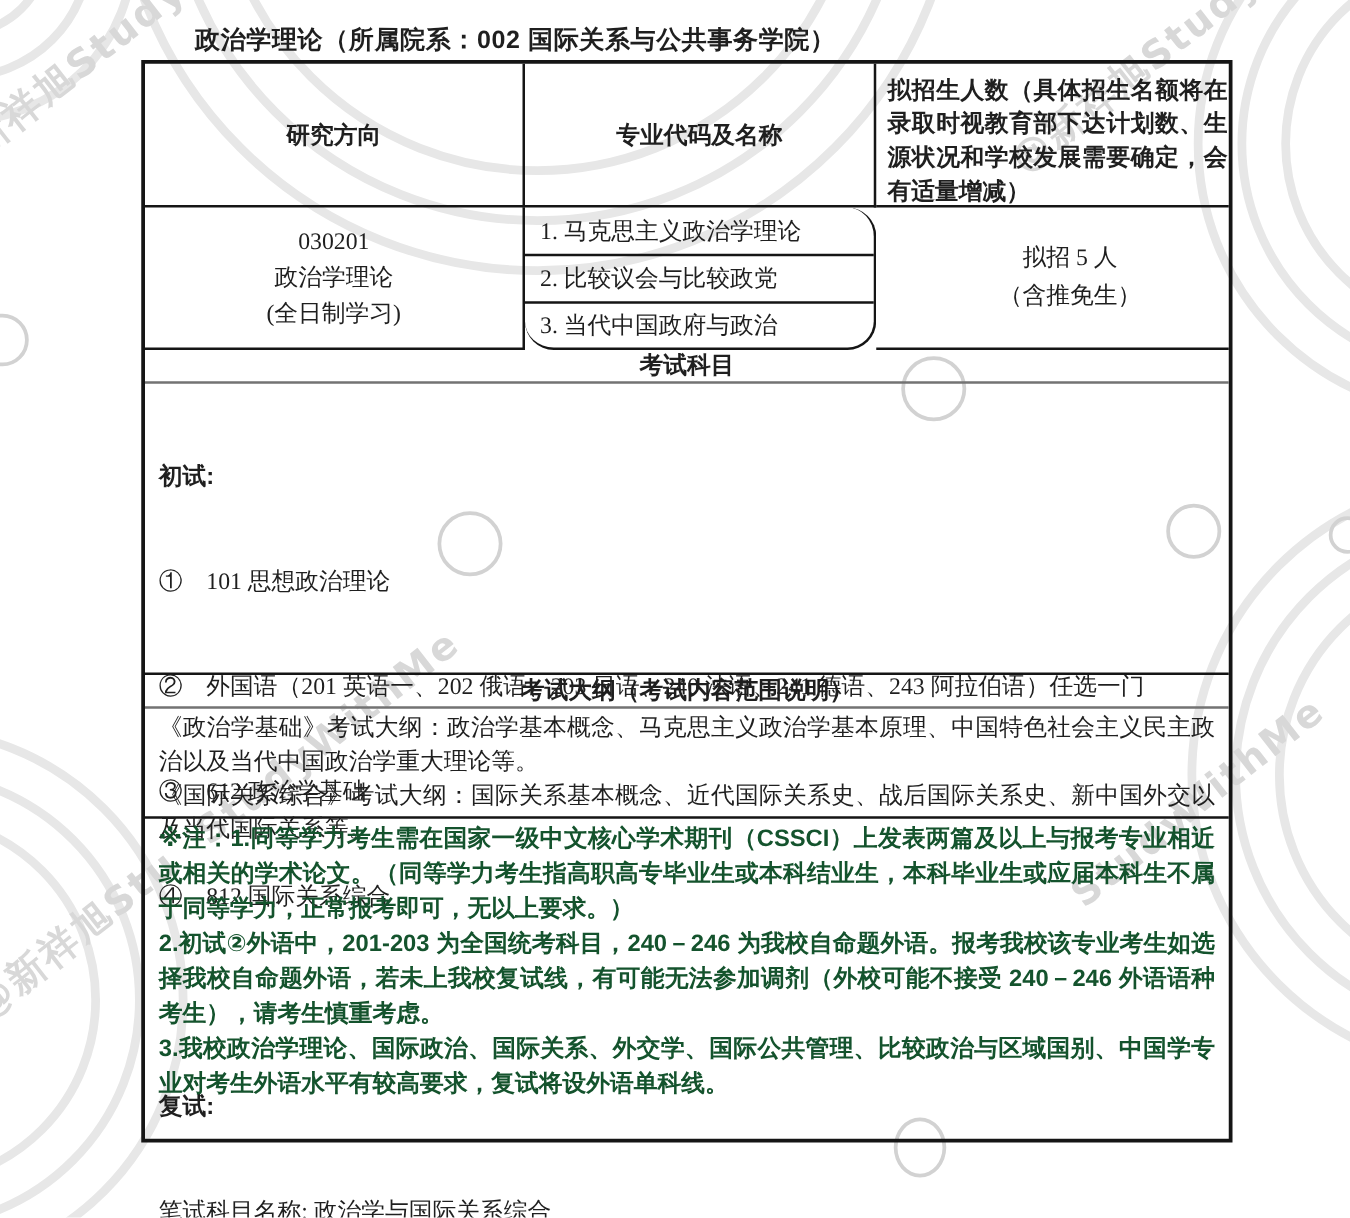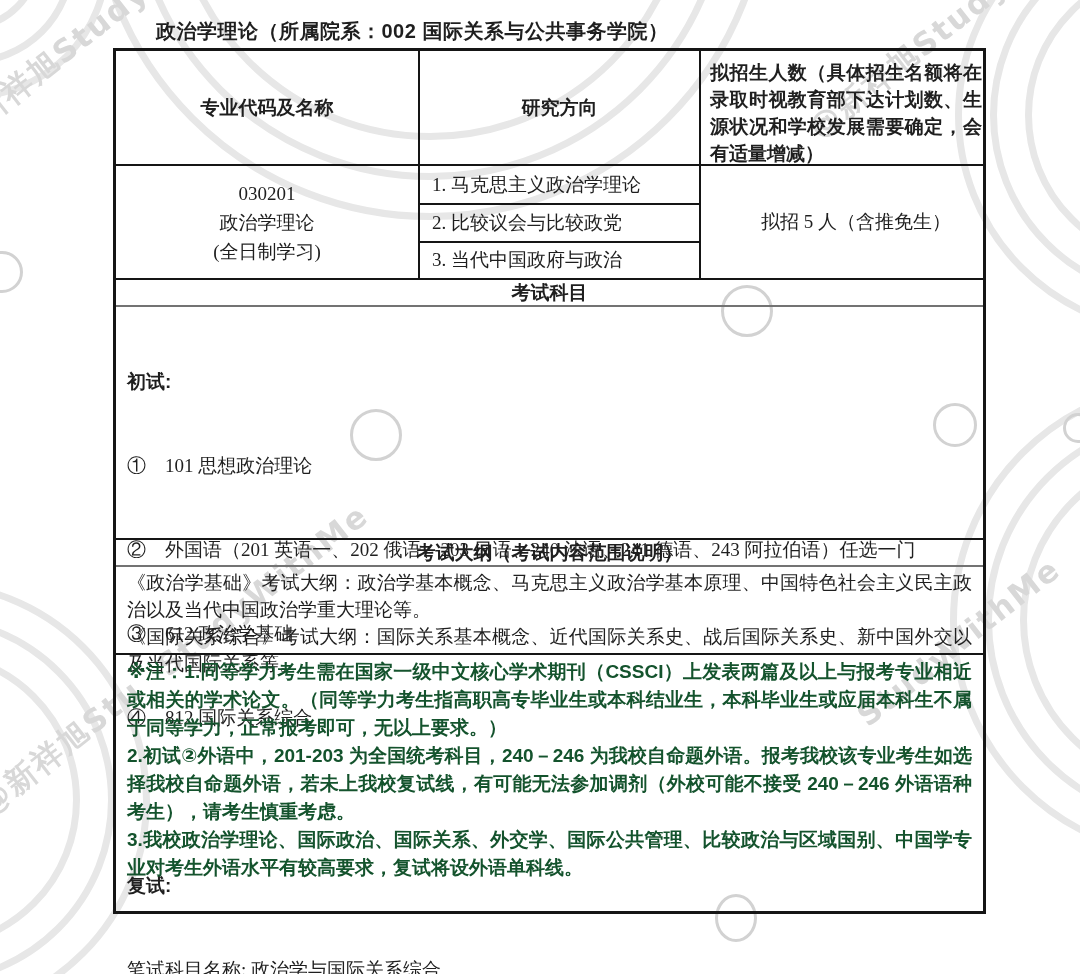--- a/index.html
+++ b/index.html
@@ -44,24 +44,24 @@
   .grid-top {
     display: grid;
     grid-template-columns: 304px 281px 1fr;
     grid-template-rows: 115px 114px;
   }
   .cell { font-size: 19px; }
   .cell.center { display: flex; align-items: center; justify-content: center; text-align: center; }
   .head { font-size: 19px; }
   .c3-head { padding: 8px 1px 0 9px; line-height: 27px; text-align: justify; }
   .c-code { flex-direction: column; line-height: 29px; }
-  .c-dirs { display: flex; flex-direction: column; }
+  .c-dirs { display: flex; flex-direction: column; border-radius: 23px; }
   .dir { height: 38px; display: flex; align-items: center; padding-left: 12px; font-size: 19px; }
   .dir + .dir { border-top: 2px solid #151515; }
-  .c-enroll { flex-direction: row; line-height: 30px; padding-left: 28px; }
+  .c-enroll { flex-direction: column; line-height: 30px; padding-left: 28px; }
 
   .band {
     height: 27px; border-bottom: 2px solid #737373;
     text-align: center; font-size: 19px; line-height: 25px;
   }
   .exam-block {
     height: 233px; border-bottom: 2px solid #151515;
     padding: 5px 11px 0 11px; font-size: 19px; line-height: 28px;
     white-space: pre-wrap;
   }
@@ -119,22 +119,22 @@
   <span class="wm-text" style="left:850px; top:705px;">Study</span>
 </div>
 
 <div class="content">
 
   <div class="page-title h-sans">政治学理论（所属院系：002 国际关系与公共事务学院）</div>
 
   <div class="sheet">
 
     <div class="grid-top">
+      <div class="cell center head h-sans bR bB">研究方向</div>
       <div class="cell center head h-sans bR bB">专业代码及名称</div>
-      <div class="cell center head h-sans bR bB">研究方向</div>
       <div class="cell head h-sans c3-head bB">拟招生人数（具体招生名额将在录取时视教育部下达计划数、生源状况和学校发展需要确定，会有适量增减）</div>
 
       <div class="cell center c-code bR bB">
         <div>030201</div>
         <div>政治学理论</div>
         <div>(全日制学习)</div>
       </div>
       <div class="c-dirs bR bB">
         <div class="dir">1. 马克思主义政治学理论</div>
         <div class="dir">2. 比较议会与比较政党</div>

